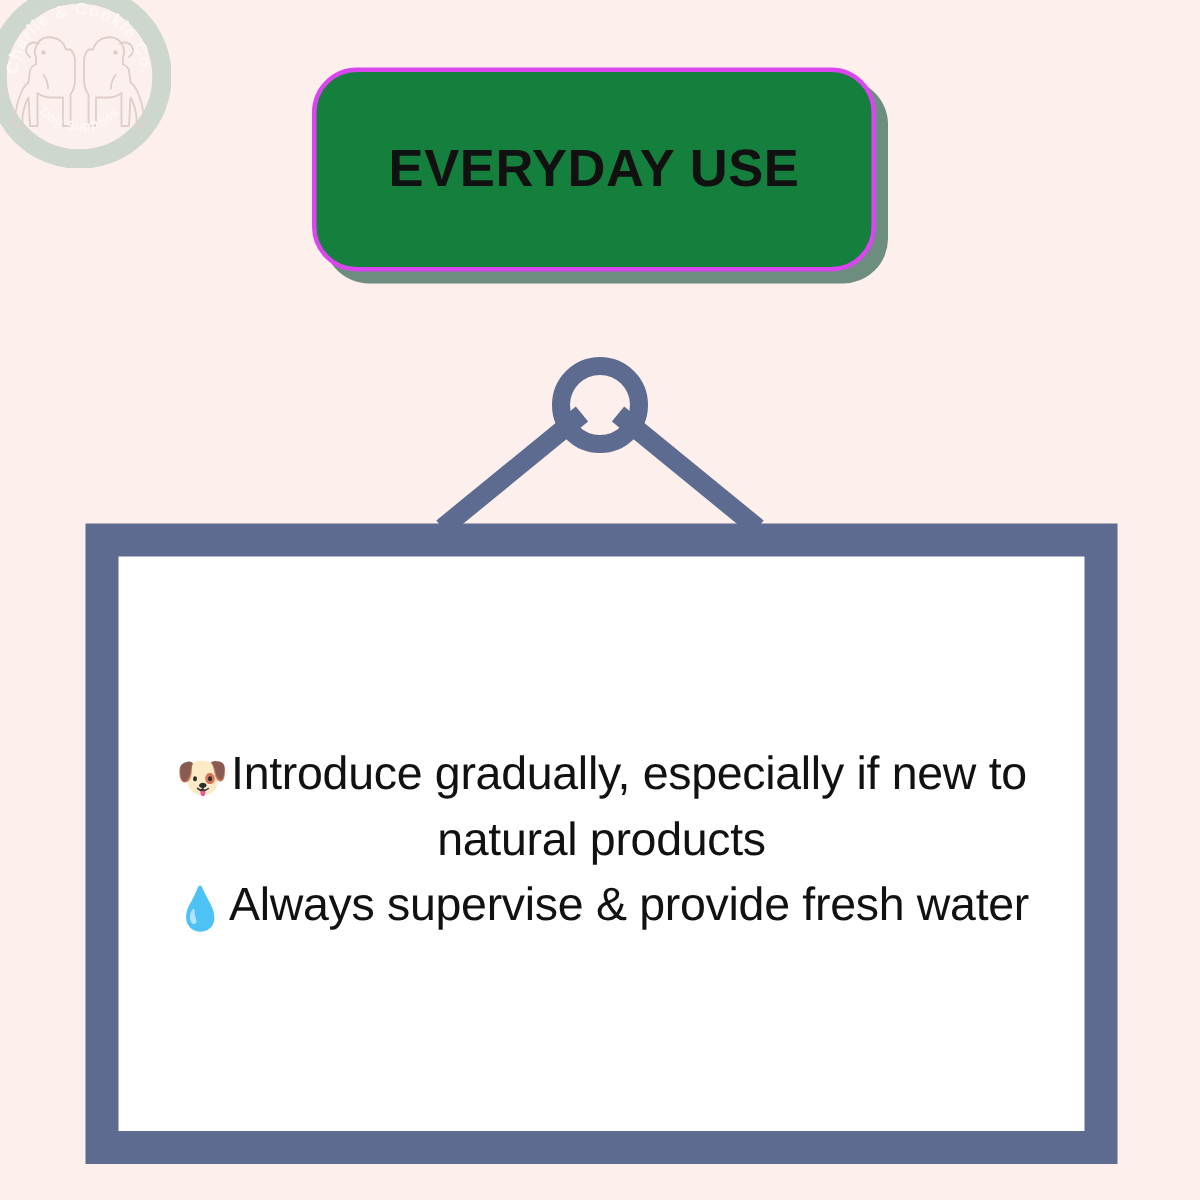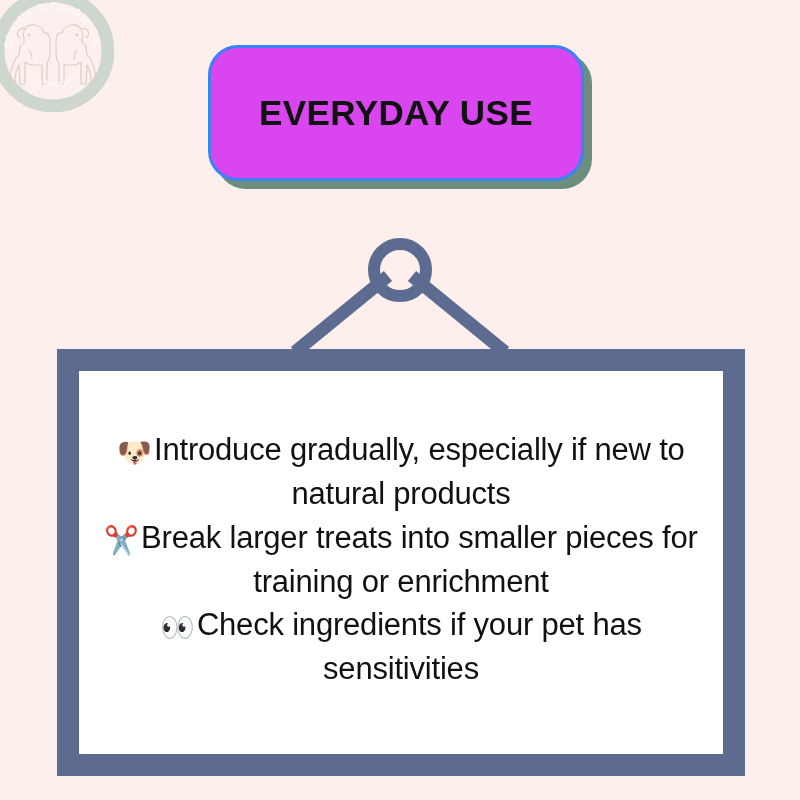--- a/index.html
+++ b/index.html
@@ -43,22 +43,22 @@
     height: 136px;
     background: #6d8d7e;
     border-radius: 30px;
   }
   .banner {
     position: absolute;
     left: 0;
     top: 0;
     width: 376px;
     height: 136px;
-    background: #d946ef;
-    border: 3px solid #3b82f6;
+    background: #15803d;
+    border: 3px solid #d946ef;
     border-radius: 30px;
     display: flex;
     align-items: center;
     justify-content: center;
     text-align: center;
   }
   .banner-title {
     font-family: "Liberation Sans", sans-serif;
     font-weight: 700;
     font-size: 35px;
@@ -168,20 +168,17 @@
   </svg>
 </div>
 
 <div class="sign">
   <div class="sign-inner">
     <ul class="tips-list">
       <li class="tip">
         <span class="tip-emoji">🐶</span><span>Introduce gradually, especially if new to natural products</span>
       </li>
       <li class="tip">
-        <span class="tip-emoji">✂️</span><span>Break larger treats into smaller pieces for training or enrichment</span>
-      </li>
-      <li class="tip">
-        <span class="tip-emoji">👀</span><span>Check ingredients if your pet has sensitivities</span>
+        <span class="tip-emoji">💧</span><span>Always supervise &amp; provide fresh water</span>
       </li>
     </ul>
   </div>
 </div>
 
 </body></html>

